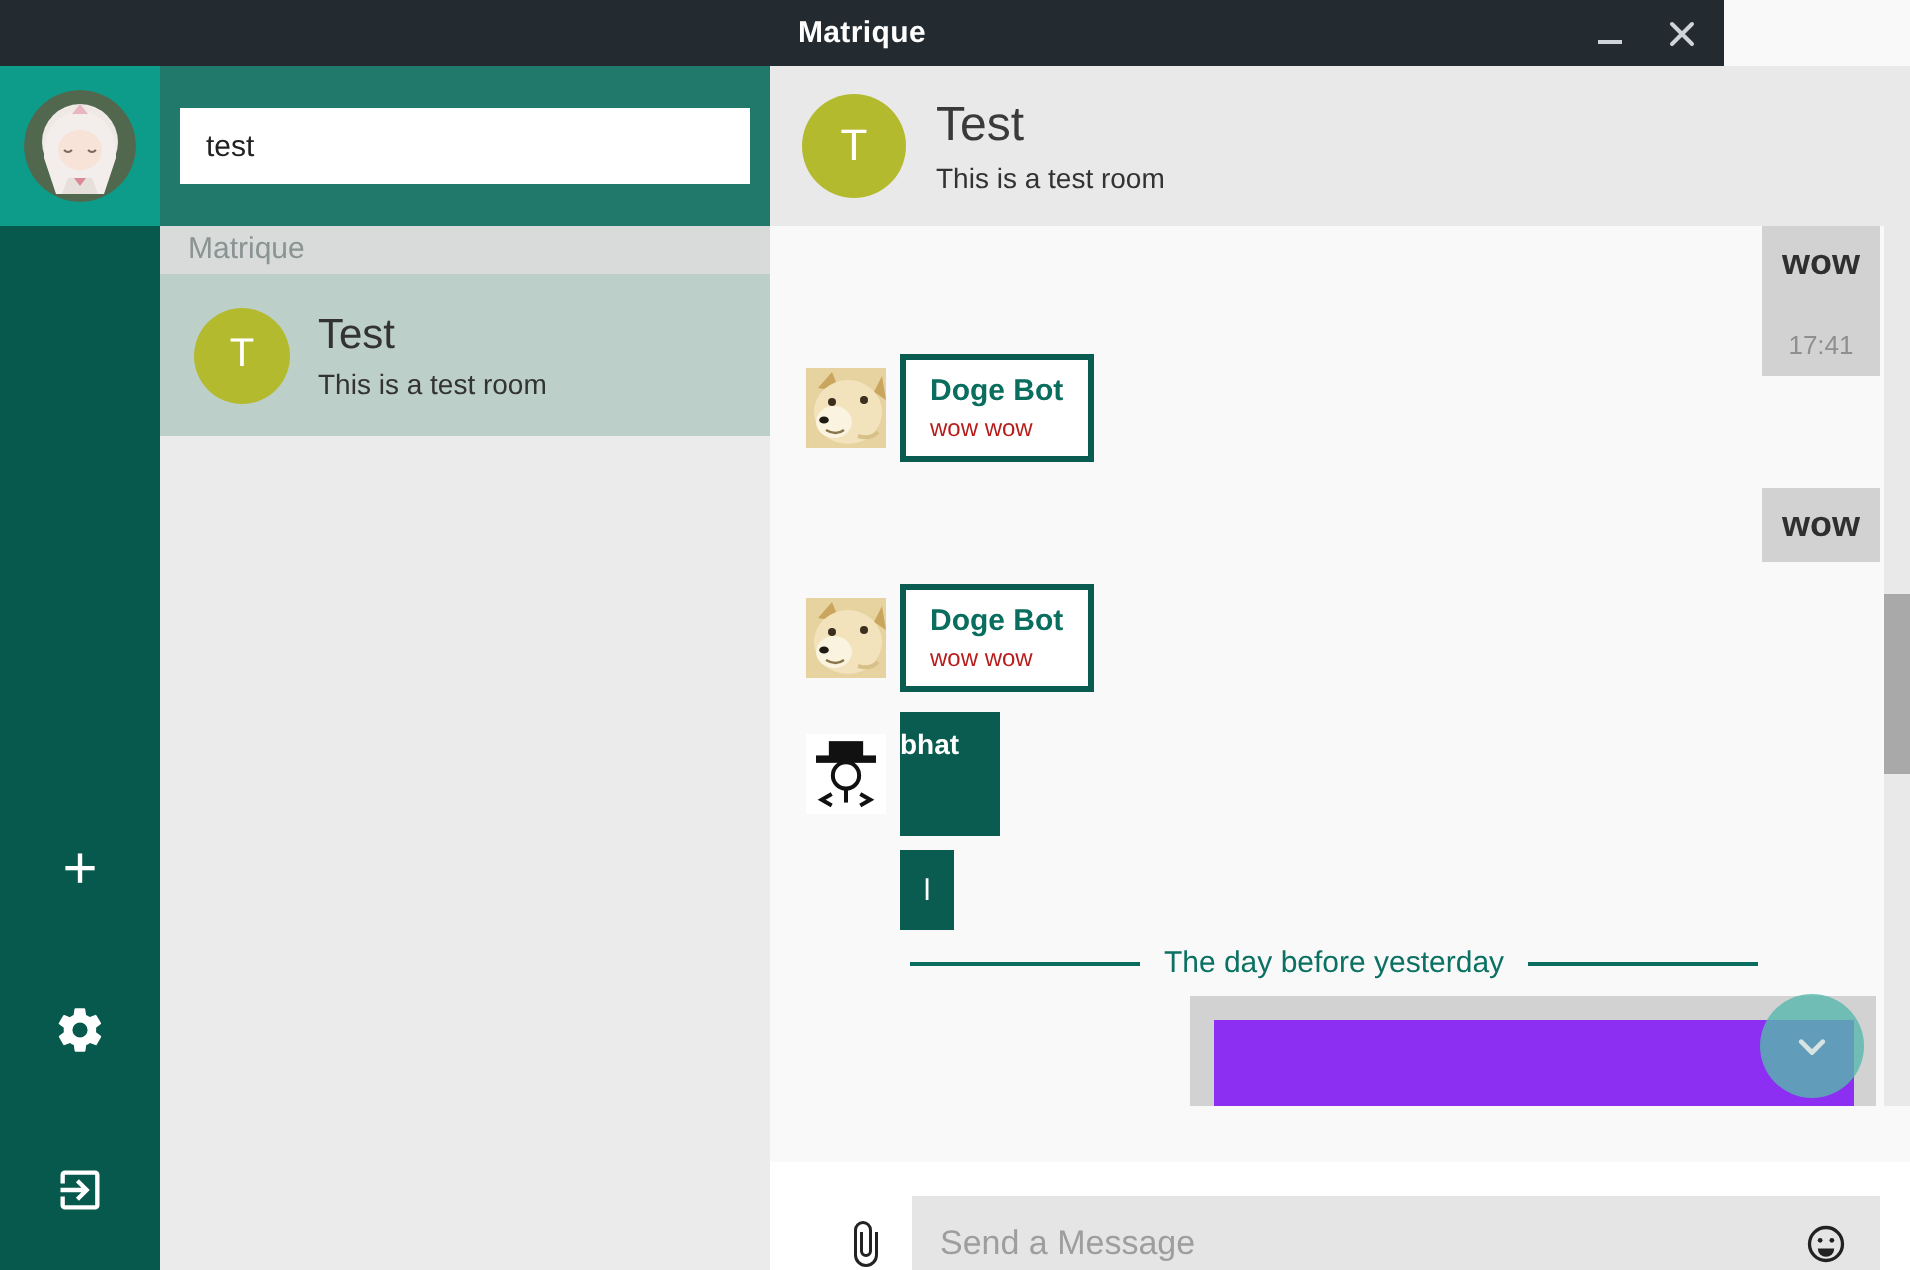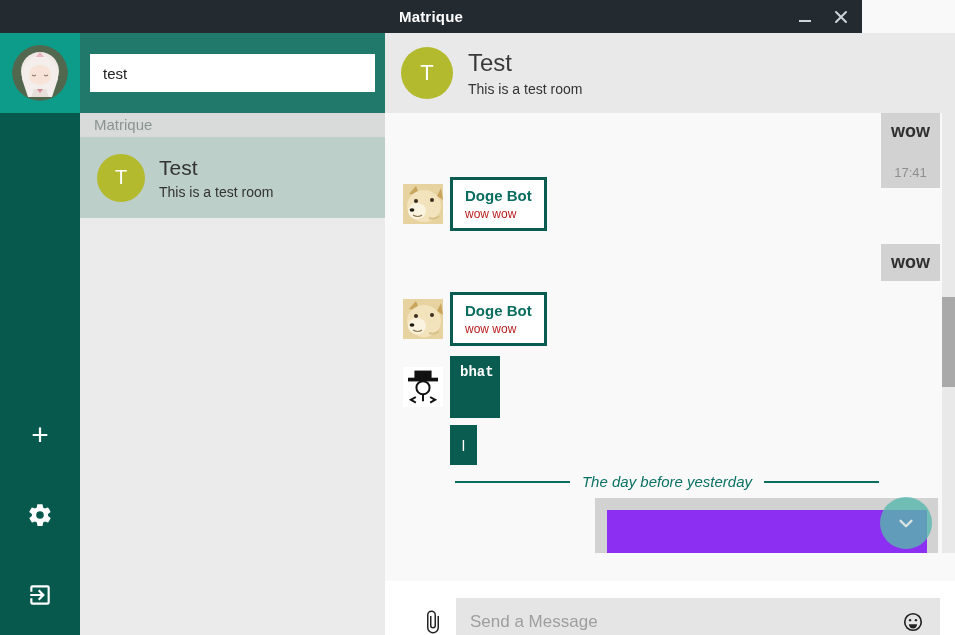--- a/index.html
+++ b/index.html
@@ -51,30 +51,30 @@
 
   .bubble-right { position:absolute; background:#d2d2d2; padding:8px 10px; text-align:center; }
   .bubble-right .msg-text { font-size:18px; font-weight:bold; color:#2f2f2f; }
   .bubble-right .msg-time { font-size:13px; color:#8f8f8f; margin-top:23px; }
 
   .msg-row { position:absolute; display:flex; align-items:center; }
   .msg-avatar { width:40px; height:40px; flex-shrink:0; overflow:hidden; }
   .bubble-outline { margin-left:7px; background:#fff; border:3px solid #0a5c50; padding:7px 12px; }
   .sender-name { font-size:15px; font-weight:bold; color:#0a6e5f; }
   .bubble-outline .msg-text { font-size:12px; color:#b91c1c; margin-top:3px; }
-  .bubble-own { margin-left:7px; background:#0a5c50; padding:8px 10px;font-family:Liberation Mono, monospace; }
+  .bubble-own { margin-left:7px; background:#0a5c50; padding:8px 0; }
   .bubble-own .sender-name { color:#fff; font-size:14px; }
   .bubble-own .msg-text { color:#fff; font-size:15px; }
 
   .bubble-own-small { position:absolute; background:#0a5c50; color:#fff; font-size:15px;
                       display:flex; align-items:center; justify-content:center; }
 
   .date-divider { position:absolute; top:360px; left:70px; width:424px; display:flex; align-items:center; gap:12px; }
   .date-divider .line { flex:1; height:2px; background:#0a6e5f; }
-  .date-divider .label { color:#0b7163; font-size:15px; white-space:nowrap;font-style:italic; }
+  .date-divider .label { color:#0b7163; font-size:15px; white-space:nowrap; }
 
   .image-bubble { position:absolute; top:385px; left:210px; width:343px; height:55px; background:#d2d2d2;
                   padding:12px 11px 0 12px; }
   .image-content { width:100%; height:100%; background:#8d2ef3; }
 
   .fab { position:absolute; top:384px; right:23px; width:52px; height:52px; border-radius:50%;
          background:rgba(86,184,173,0.8); display:flex; align-items:center; justify-content:center;
          cursor:pointer; z-index:5; }
 
   .scroll-track { position:absolute; right:0; top:0; width:13px; height:440px; background:#e9e9e9; }

